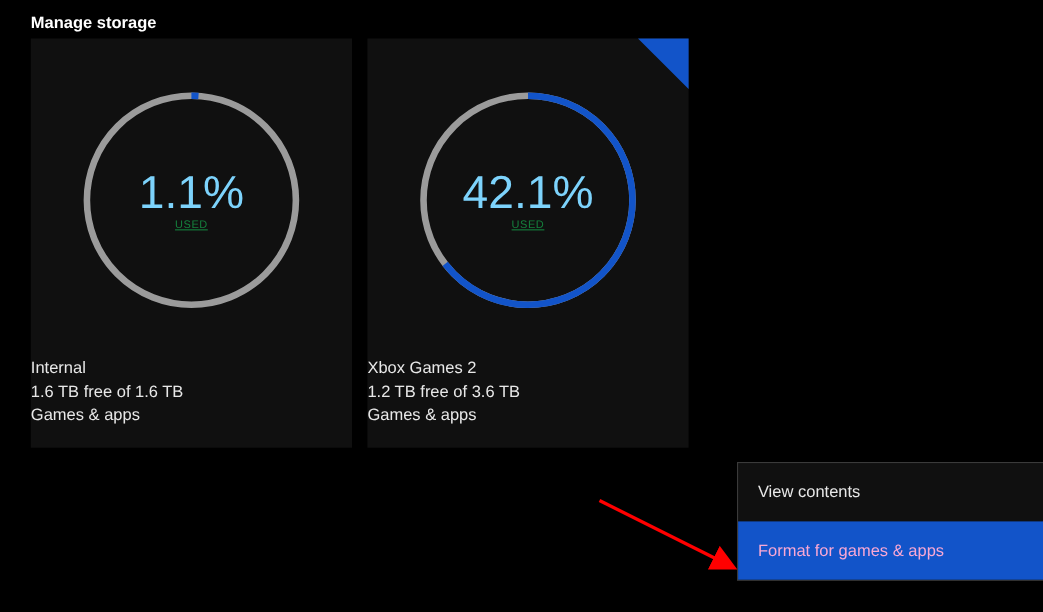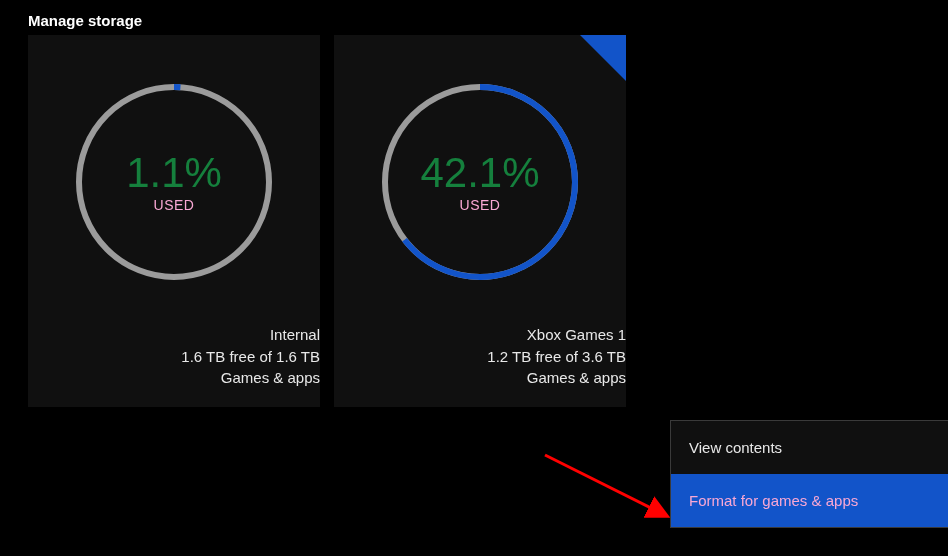--- a/index.html
+++ b/index.html
@@ -57,40 +57,41 @@
   .ring-center {
     position: absolute;
     left: 0; right: 0;
     top: 50%;
     transform: translateY(-50%);
     text-align: center;
   }
   .ring-pct {
     font-size: 42px;
     font-weight: 300;
-    color: #15803d;
+    color: #7dd3fc;
     line-height: 1.05;
   }
   .ring-used {
-    font-size: 14px;
-    color: #f9a8d4;
+    font-size: 10px;
+    color: #15803d;
     letter-spacing: 0.5px;
     margin-top: 2px;
+    text-decoration: underline;
   }
   .ring-icon {
     display:flex;
     align-items:center;
     justify-content:center;
     height:100%;
   }
   .card-labels {
     position: absolute;
     left: 0; right: 0;
     bottom: 18px;
-    text-align: right;
+    text-align: left;
     font-size: 15px;
     line-height: 1.45;
     color: #e8e8e8;
   }
   .corner-flag {
     position: absolute;
     top: 0;
     right: 0;
     width: 0;
     height: 0;
@@ -156,21 +157,21 @@
       <svg width="210" height="210" viewBox="0 0 210 210">
         <circle class="ring-bg" cx="105" cy="105" r="95"></circle>
         <circle class="ring-fg" cx="105" cy="105" r="95" transform="rotate(-90 105 105)" stroke-dasharray="385.0021796974292 211.90042448463151" stroke-dashoffset="0"></circle>
       </svg>
       <div class="ring-center">
         <div class="ring-pct">42.1%</div>
         <div class="ring-used">USED</div>
       </div>
     </div>
     <div class="card-labels">
-      <div>Xbox Games 1</div>
+      <div>Xbox Games 2</div>
       <div>1.2 TB free of 3.6 TB</div>
       <div>Games &amp; apps</div>
     </div>
   </div>
 
 
 </div>
 
 <div class="ctx-menu">
   <div class="ctx-item">View contents</div>

